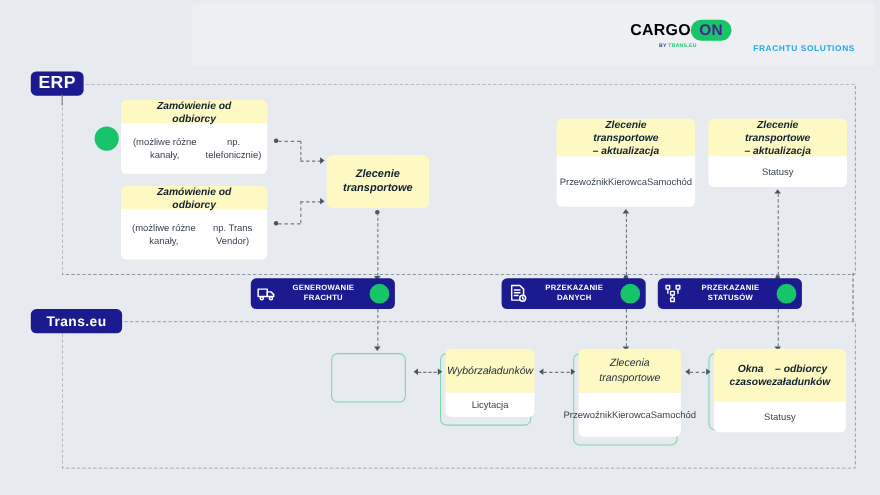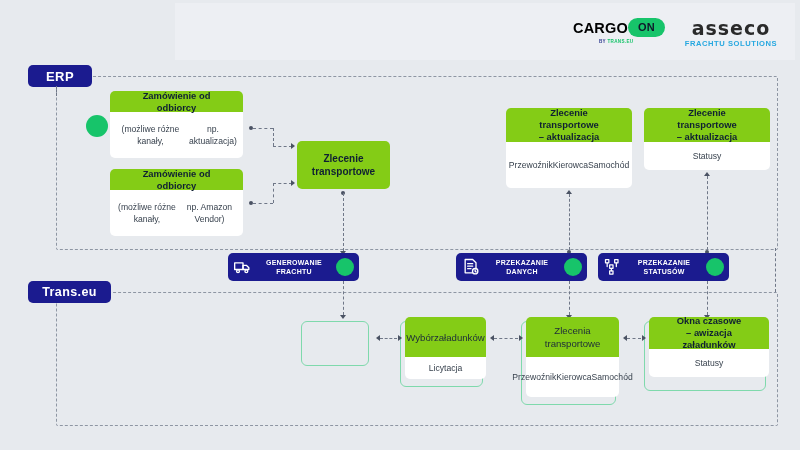--- a/index.html
+++ b/index.html
@@ -21,21 +21,21 @@
   
   .logo-cargoon{position:absolute;left:573px;top:18px;width:92px;height:30px;}
   .cargo-word{
     position:absolute;left:0;top:2px;
     font-size:14.5px;font-weight:bold;letter-spacing:.2px;
     color:#000000;
   }
   .cargo-on{
     position:absolute;left:55px;top:0px;
     width:37px;height:19px;border-radius:10px;background:#17c46a;
-    color:#0f172a;font-size:11px;font-weight:bold;
+    color:#4c1d95;font-size:14px;font-weight:bold;
     text-align:center;line-height:19px;letter-spacing:.3px;
   }
   .cargo-sub{
     position:absolute;left:26px;top:21px;
     font-size:4.6px;font-weight:bold;color:#2f3a8f;letter-spacing:.3px;
     white-space:nowrap;
   }
   .cargo-sub .tr{color:#17c46a;}
 
   .logo-asseco{position:absolute;left:682px;top:17px;width:98px;height:32px;}
@@ -57,30 +57,30 @@
   #zone-erp{left:56px;top:76px;width:720px;height:172px;}
   #zone-trans{left:56px;top:292px;width:720px;height:132px;}
 
   
   .zone-label{
     position:absolute;background:#1b1b8f;color:#fff;
     border-radius:5px;font-weight:bold;
     display:flex;align-items:center;justify-content:center;
     letter-spacing:.4px;
   }
-  #label-erp{left:28px;top:65px;width:64px;height:22px;font-size:13px;}
+  #label-erp{left:28px;top:65px;width:48px;height:22px;font-size:16px;}
   #label-trans{left:28px;top:281px;width:83px;height:22px;font-size:12.5px;}
 
   
   .card{position:absolute;}
   .card .head{
-    background:#84cc16;color:#0f2033;font-weight:bold;
+    background:#fef9c3;color:#0f2033;font-weight:bold;
     font-size:9.4px;line-height:12px;
     display:flex;align-items:center;justify-content:center;
-    text-align:center;box-sizing:border-box;padding:3px 16px;
+    text-align:center;box-sizing:border-box;padding:3px 16px;font-style:italic;
   }
   .card .body{
     background:#ffffff;color:#38424e;font-size:8.6px;line-height:12px;
     display:flex;align-items:center;justify-content:center;
     text-align:center;box-sizing:border-box;padding:4px;
   }
   .card.rounded .head{border-radius:5px 5px 0 0;}
   .card.rounded .body{border-radius:0 0 5px 5px;}
   .card.solo .head{border-radius:5px;}
 
@@ -130,45 +130,44 @@
 
   <div class="logo-cargoon">
     <div class="cargo-word">CARGO</div>
     <div class="cargo-on">ON</div>
     <div class="cargo-sub">
       <span>BY </span><span class="tr">TRANS.EU</span>
     </div>
   </div>
 
   <div class="logo-asseco">
-    <div class="asseco-word">asseco</div>
     <div class="asseco-sub">FRACHTU SOLUTIONS</div>
   </div>
 
   <div class="zone" id="zone-erp"></div>
   <div class="zone" id="zone-trans"></div>
 
   <div class="zone-label" id="label-erp">ERP</div>
   <div class="zone-label" id="label-trans">Trans.eu</div>
 
   <div class="dot" style="left:86px;top:115px;width:22px;height:22px;"></div>
 
   <div class="card rounded" style="left:110px;top:91px;width:133px;height:67px;">
     <div class="head" style="height:21px;">Zamówienie  od odbiorcy</div>
     <div class="body" style="height:46px;">
       <div>(możliwe różne kanały,</div>
-      <div>np. aktualizacja)</div>
+      <div>np. telefonicznie)</div>
     </div>
   </div>
 
   <div class="card rounded" style="left:110px;top:169px;width:133px;height:67px;">
     <div class="head" style="height:21px;">Zamówienie  od odbiorcy</div>
     <div class="body" style="height:46px;">
       <div>(możliwe różne kanały,</div>
-      <div>np. Amazon Vendor)</div>
+      <div>np. Trans Vendor)</div>
     </div>
   </div>
 
   <div class="card solo" style="left:297px;top:141px;width:93px;height:48px;">
     <div class="head" style="height:48px;flex-direction:column;font-size:10px;line-height:13px;">
       <div>Zlecenie</div>
       <div>transportowe</div>
     </div>
   </div>
 
@@ -297,23 +296,23 @@
     </div>
     <div class="body" style="height:40px;">
       <div>Przewoźnik</div>
       <div>Kierowca</div>
       <div>Samochód</div>
     </div>
   </div>
 
   <div class="stack" style="left:644px;top:321px;width:120px;height:68px;"></div>
   <div class="card rounded" style="left:649px;top:317px;width:120px;height:66px;">
-    <div class="head" style="height:32px;flex-direction:column;">
+    <div class="head" style="height:48px;flex-direction:row;">
       <div>Okna czasowe</div>
-      <div>– awizacja załadunków</div>
+      <div>– odbiorcy załadunków</div>
     </div>
     <div class="body" style="height:28px;">
       <div>Statusy</div>
     </div>
   </div>
 
   <div class="arr-l" style="left:376px;top:335px;"></div>
   <div class="hline" style="left:380px;top:338px;width:17px;"></div>
   <div class="arr-r" style="left:398px;top:335px;"></div>
 

